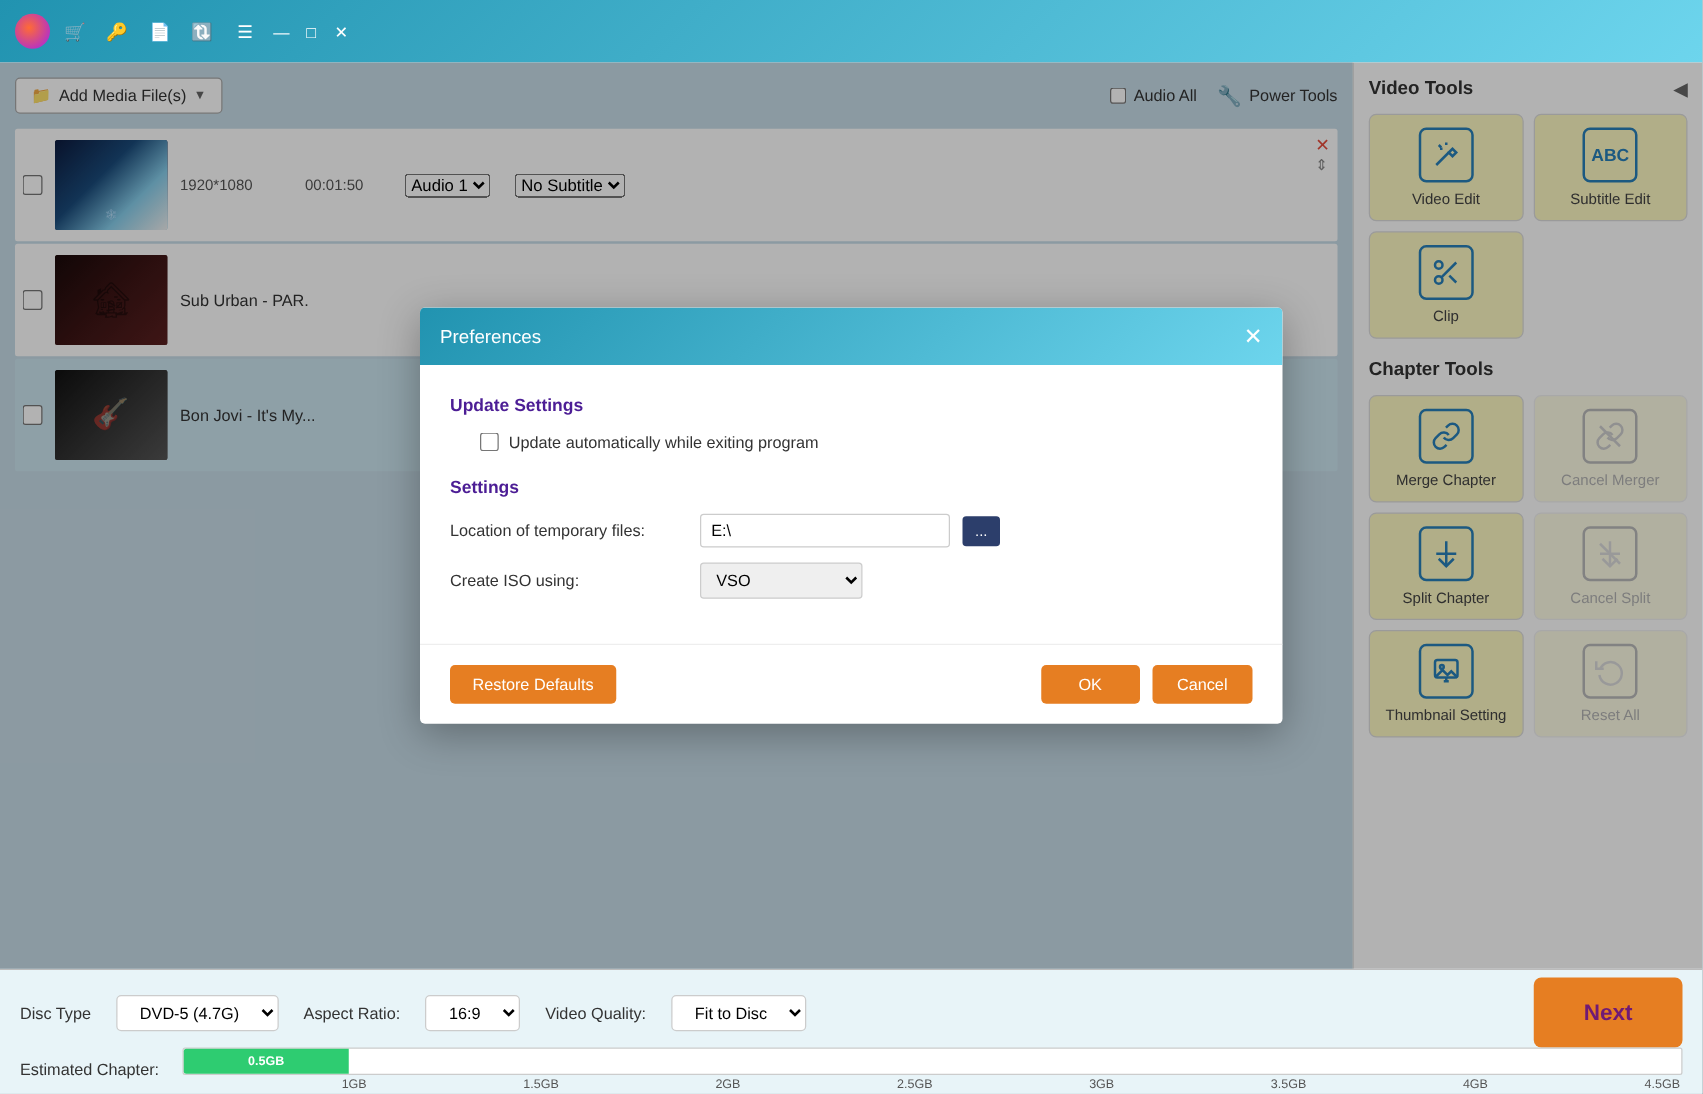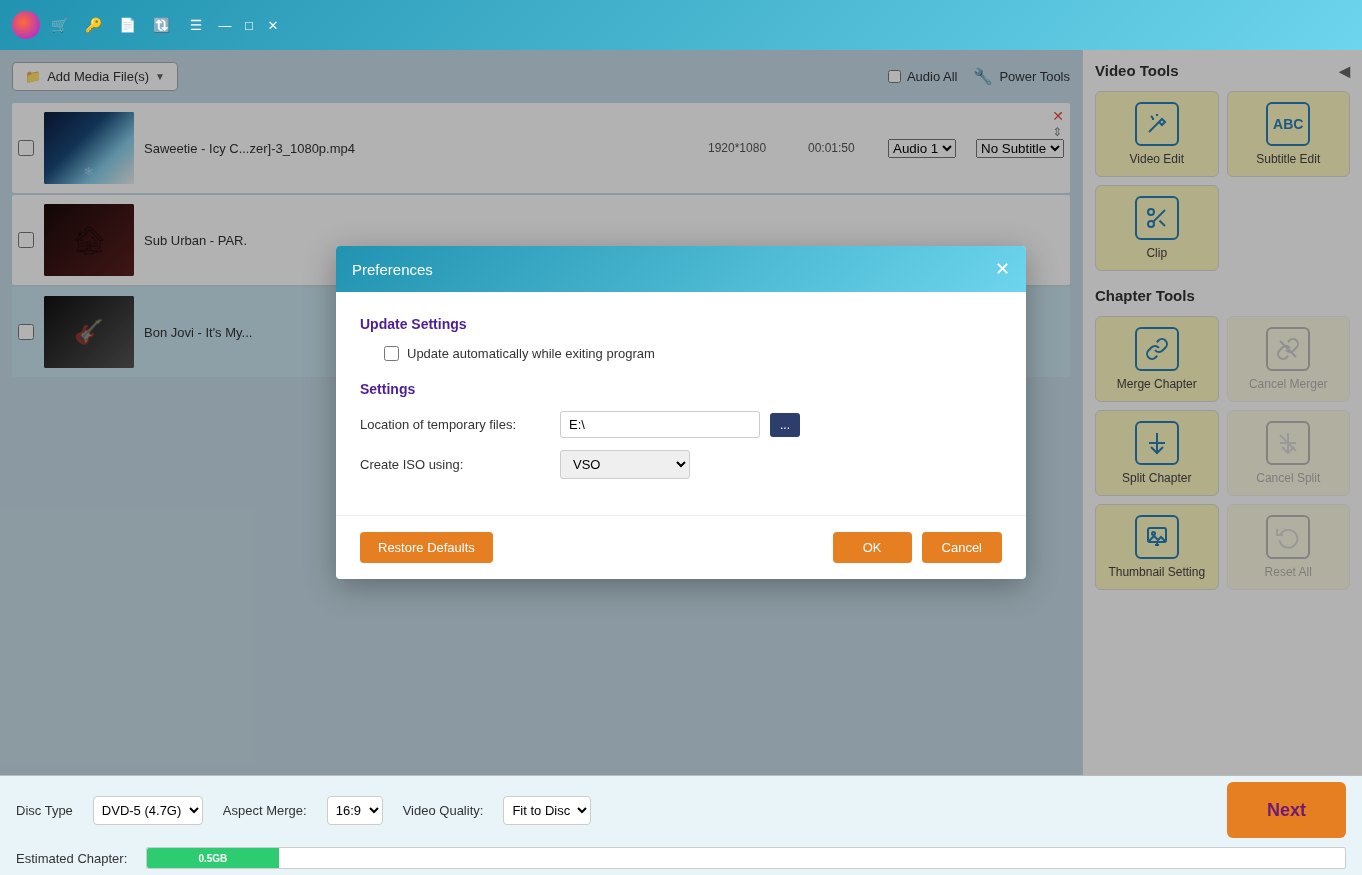--- a/index.html
+++ b/index.html
@@ -175,21 +175,21 @@
     }
     .bottom-row1 {
       display: flex;
       align-items: center;
       gap: 20px;
     }
     .bottom-label { font-size: 13px; color: #333; }
     .bottom-select {
       border: 1px solid #ccc;
       border-radius: 4px;
-      padding: 5px 4px;
+      padding: 5px 14px;
       font-size: 13px;
       background: white;
       cursor: pointer;
     }
     .next-btn {
       background: #e67e22;
       color: #701a75;
       border: none;
       border-radius: 6px;
       padding: 14px 40px;
@@ -371,21 +371,20 @@
 
     <div class="media-list">
 
       <div class="media-row">
         <input type="checkbox" class="media-checkbox" style="">
         <div class="media-thumb thumb-1">
           <div style="width:100%;height:100%;background:linear-gradient(135deg,#0d1b3e 0%,#1a4a7a 40%,#87ceeb 70%,#f0f0f0 100%);position:relative;">
             <div style="position:absolute;bottom:8px;left:50%;transform:translateX(-50%);color:white;font-size:8px;opacity:0.8;">❄️</div>
           </div>
         </div>
-        <span class="media-name">Saweetie - Icy C...zer]-3_1080p.mp4</span>
         <div class="media-info">
           <span class="media-res">1920*1080</span>
           <span class="media-dur">00:01:50</span>
           <select class="media-audio">
             <option>Audio 1</option>
           </select>
           <select class="media-subtitle">
             <option>No Subtitle</option>
           </select>
         </div>
@@ -579,21 +578,21 @@
 
 </div>
 
 <div class="bottom-bar">
   <div class="bottom-row1">
     <span class="bottom-label">Disc Type</span>
     <select class="bottom-select">
       <option>DVD-5 (4.7G)</option>
       <option>DVD-9 (8.5G)</option>
     </select>
-    <span class="bottom-label">Aspect Merge:</span>
+    <span class="bottom-label">Aspect Ratio:</span>
     <select class="bottom-select">
       <option>16:9</option>
       <option>4:3</option>
     </select>
     <span class="bottom-label">Video Quality:</span>
     <select class="bottom-select">
       <option>Fit to Disc</option>
       <option>High</option>
       <option>Medium</option>
       <option>Low</option>
@@ -601,15 +600,26 @@
     <button class="next-btn">Next</button>
   </div>
   <div class="capacity-row">
     <span class="capacity-label">Estimated Chapter:</span>
     <div style="flex:1;">
       <div class="capacity-bar-container">
         <div class="capacity-bar-fill" style="width:11%;">
           <span>0.5GB</span>
         </div>
       </div>
+      <div class="capacity-tick-labels">
+        <span></span>
+        <span>1GB</span>
+        <span>1.5GB</span>
+        <span>2GB</span>
+        <span>2.5GB</span>
+        <span>3GB</span>
+        <span>3.5GB</span>
+        <span>4GB</span>
+        <span>4.5GB</span>
+      </div>
     </div>
   </div>
 </div>
 
 </body></html>

